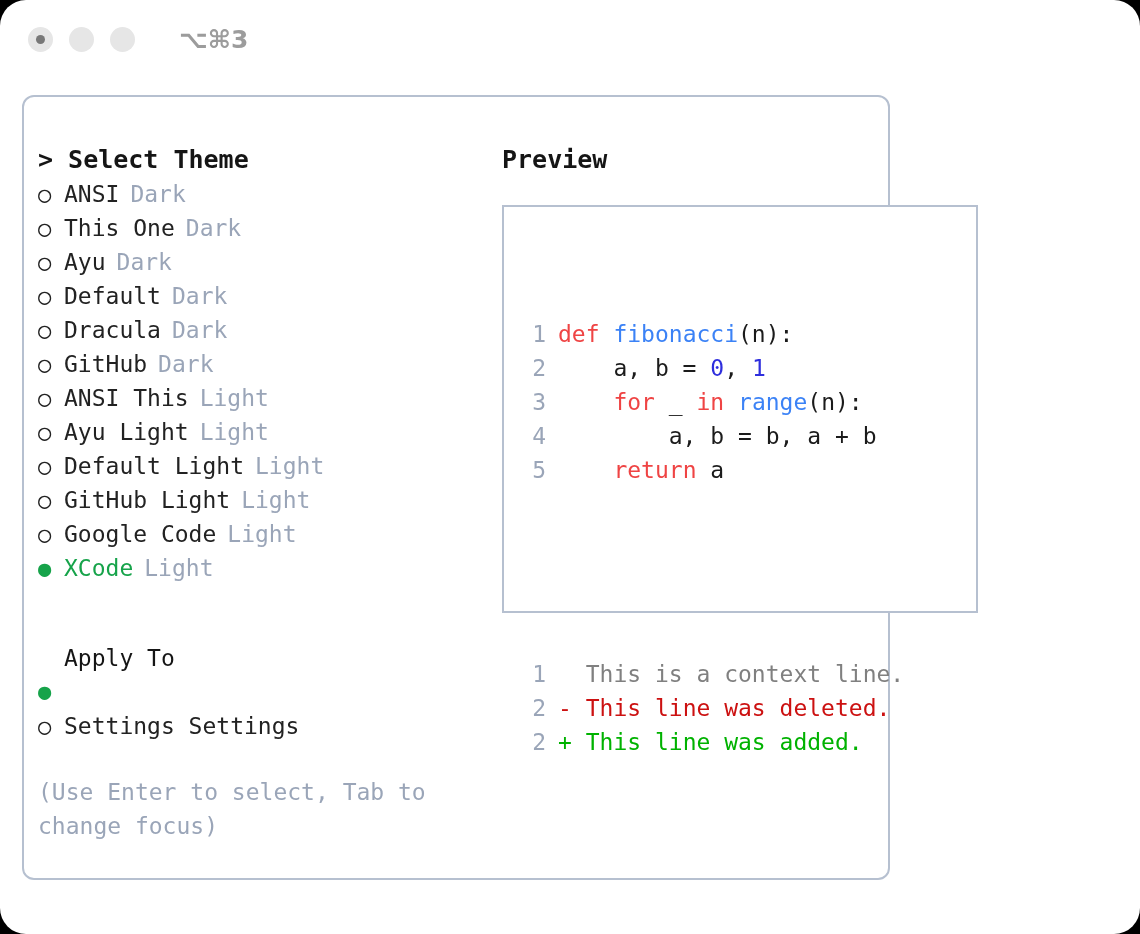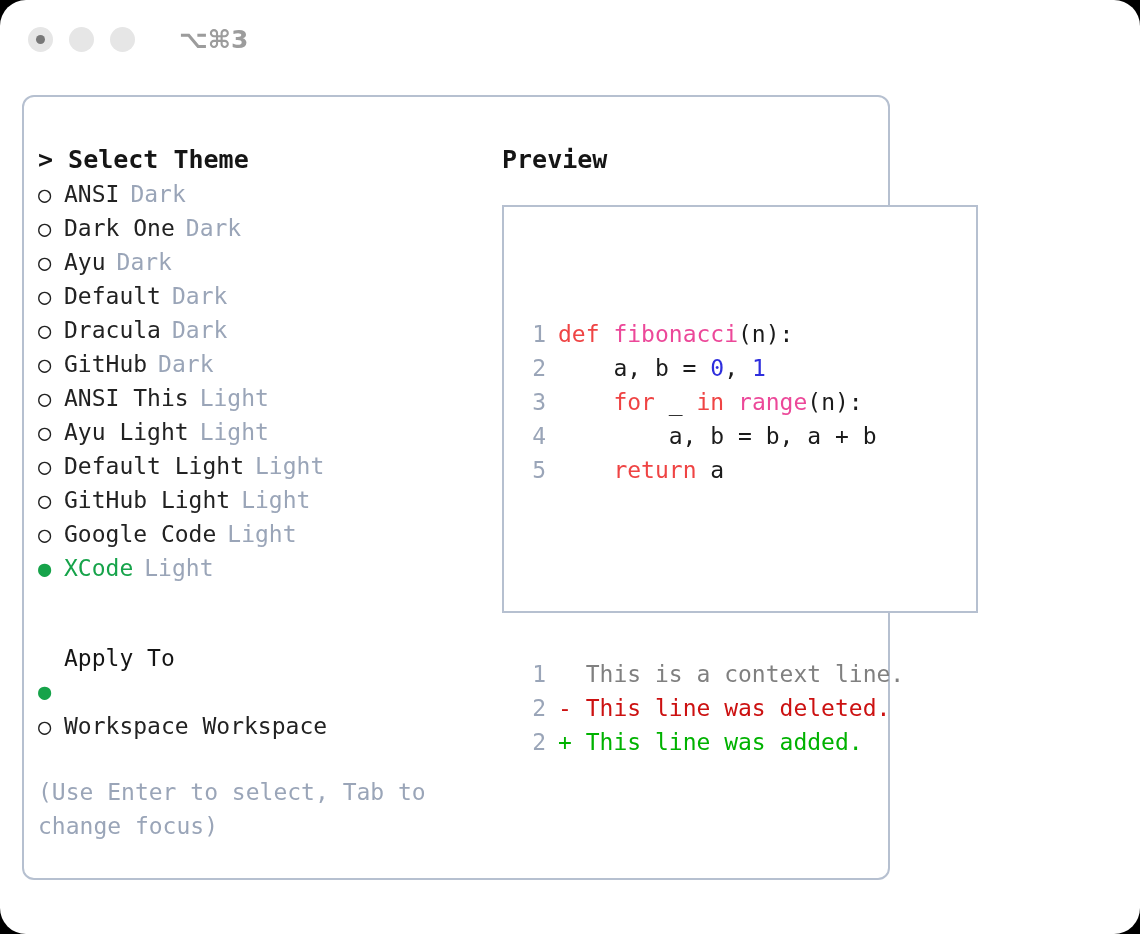--- a/index.html
+++ b/index.html
@@ -162,21 +162,21 @@
   .code-line { display: flex; white-space: pre; }
   .ln {
     display: inline-block;
     width: 28px;
     text-align: right;
     color: #9aa5b8;
     flex: none;
     margin-right: 12px;
   }
   .tok-kw  { color: #ef4444; }
-  .tok-fn  { color: #ec4899; }
+  .tok-fn  { color: #3b82f6; }
   .tok-num { color: #2f2fdd; }
   .tok-txt { color: #1b1b1b; }
   .blank-line { height: 34px; }
   .diff-ctx { color: #808080; }
   .diff-del { color: #cc1111; }
   .diff-add { color: #00b200; }
 </style>
 </head>
 <body>
 
@@ -192,39 +192,39 @@
     </div>
     <div id="shortcut">⌥⌘3</div>
   </div>
 
   <div id="panel">
 
     <div id="left-col">
       <div class="heading">&gt; Select Theme</div>
       <div id="theme-list">
           <div class="theme-row"><span class="marker">○</span><span class="row-label">ANSI</span><span class="row-badge">Dark</span></div>
-          <div class="theme-row"><span class="marker">○</span><span class="row-label">Dark One</span><span class="row-badge">Dark</span></div>
+          <div class="theme-row"><span class="marker">○</span><span class="row-label">This One</span><span class="row-badge">Dark</span></div>
           <div class="theme-row"><span class="marker">○</span><span class="row-label">Ayu</span><span class="row-badge">Dark</span></div>
           <div class="theme-row"><span class="marker">○</span><span class="row-label">Default</span><span class="row-badge">Dark</span></div>
           <div class="theme-row"><span class="marker">○</span><span class="row-label">Dracula</span><span class="row-badge">Dark</span></div>
           <div class="theme-row"><span class="marker">○</span><span class="row-label">GitHub</span><span class="row-badge">Dark</span></div>
           <div class="theme-row"><span class="marker">○</span><span class="row-label">ANSI This</span><span class="row-badge">Light</span></div>
           <div class="theme-row"><span class="marker">○</span><span class="row-label">Ayu Light</span><span class="row-badge">Light</span></div>
           <div class="theme-row"><span class="marker">○</span><span class="row-label">Default Light</span><span class="row-badge">Light</span></div>
           <div class="theme-row"><span class="marker">○</span><span class="row-label">GitHub Light</span><span class="row-badge">Light</span></div>
           <div class="theme-row"><span class="marker">○</span><span class="row-label">Google Code</span><span class="row-badge">Light</span></div>
           <div class="theme-row"><span class="marker sel">●</span><span class="row-label sel">XCode</span><span class="row-badge">Light</span></div>
         </div>
 
       <div class="section-gap"></div>
 
       <div class="apply-heading">Apply To</div>
       <div id="apply-list">
           <div class="theme-row"><span class="marker sel">●</span></div>
-          <div class="theme-row"><span class="marker">○</span><span class="row-label">Workspace Workspace</span></div>
+          <div class="theme-row"><span class="marker">○</span><span class="row-label">Settings Settings</span></div>
         </div>
 
       <div class="hint">(Use Enter to select, Tab to change focus)</div>
     </div>
 
     <div id="right-col">
       <div id="preview-title">Preview</div>
       <div id="preview-box">
         <div class="code-area">
           <div id="code-lines"><div class="code-line"><span class="ln">1</span><span><span class="tok-kw">def </span><span class="tok-fn">fibonacci</span><span class="tok-txt">(n):</span></span></div><div class="code-line"><span class="ln">2</span><span><span class="tok-txt">    a, b = </span><span class="tok-num">0</span><span class="tok-txt">, </span><span class="tok-num">1</span></span></div><div class="code-line"><span class="ln">3</span><span><span class="tok-txt">    </span><span class="tok-kw">for</span><span class="tok-txt"> _ </span><span class="tok-kw">in</span><span class="tok-txt"> </span><span class="tok-fn">range</span><span class="tok-txt">(n):</span></span></div><div class="code-line"><span class="ln">4</span><span><span class="tok-txt">        a, b = b, a + b</span></span></div><div class="code-line"><span class="ln">5</span><span><span class="tok-txt">    </span><span class="tok-kw">return</span><span class="tok-txt"> a</span></span></div></div>

